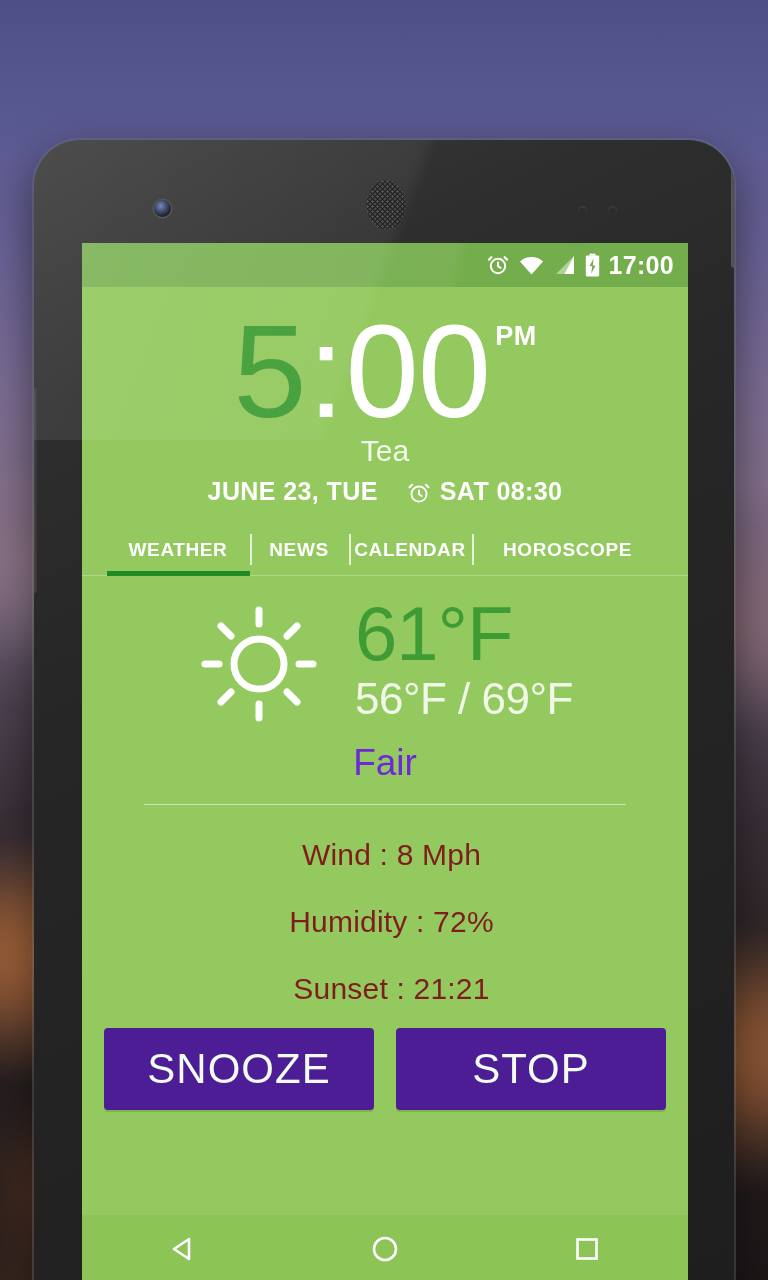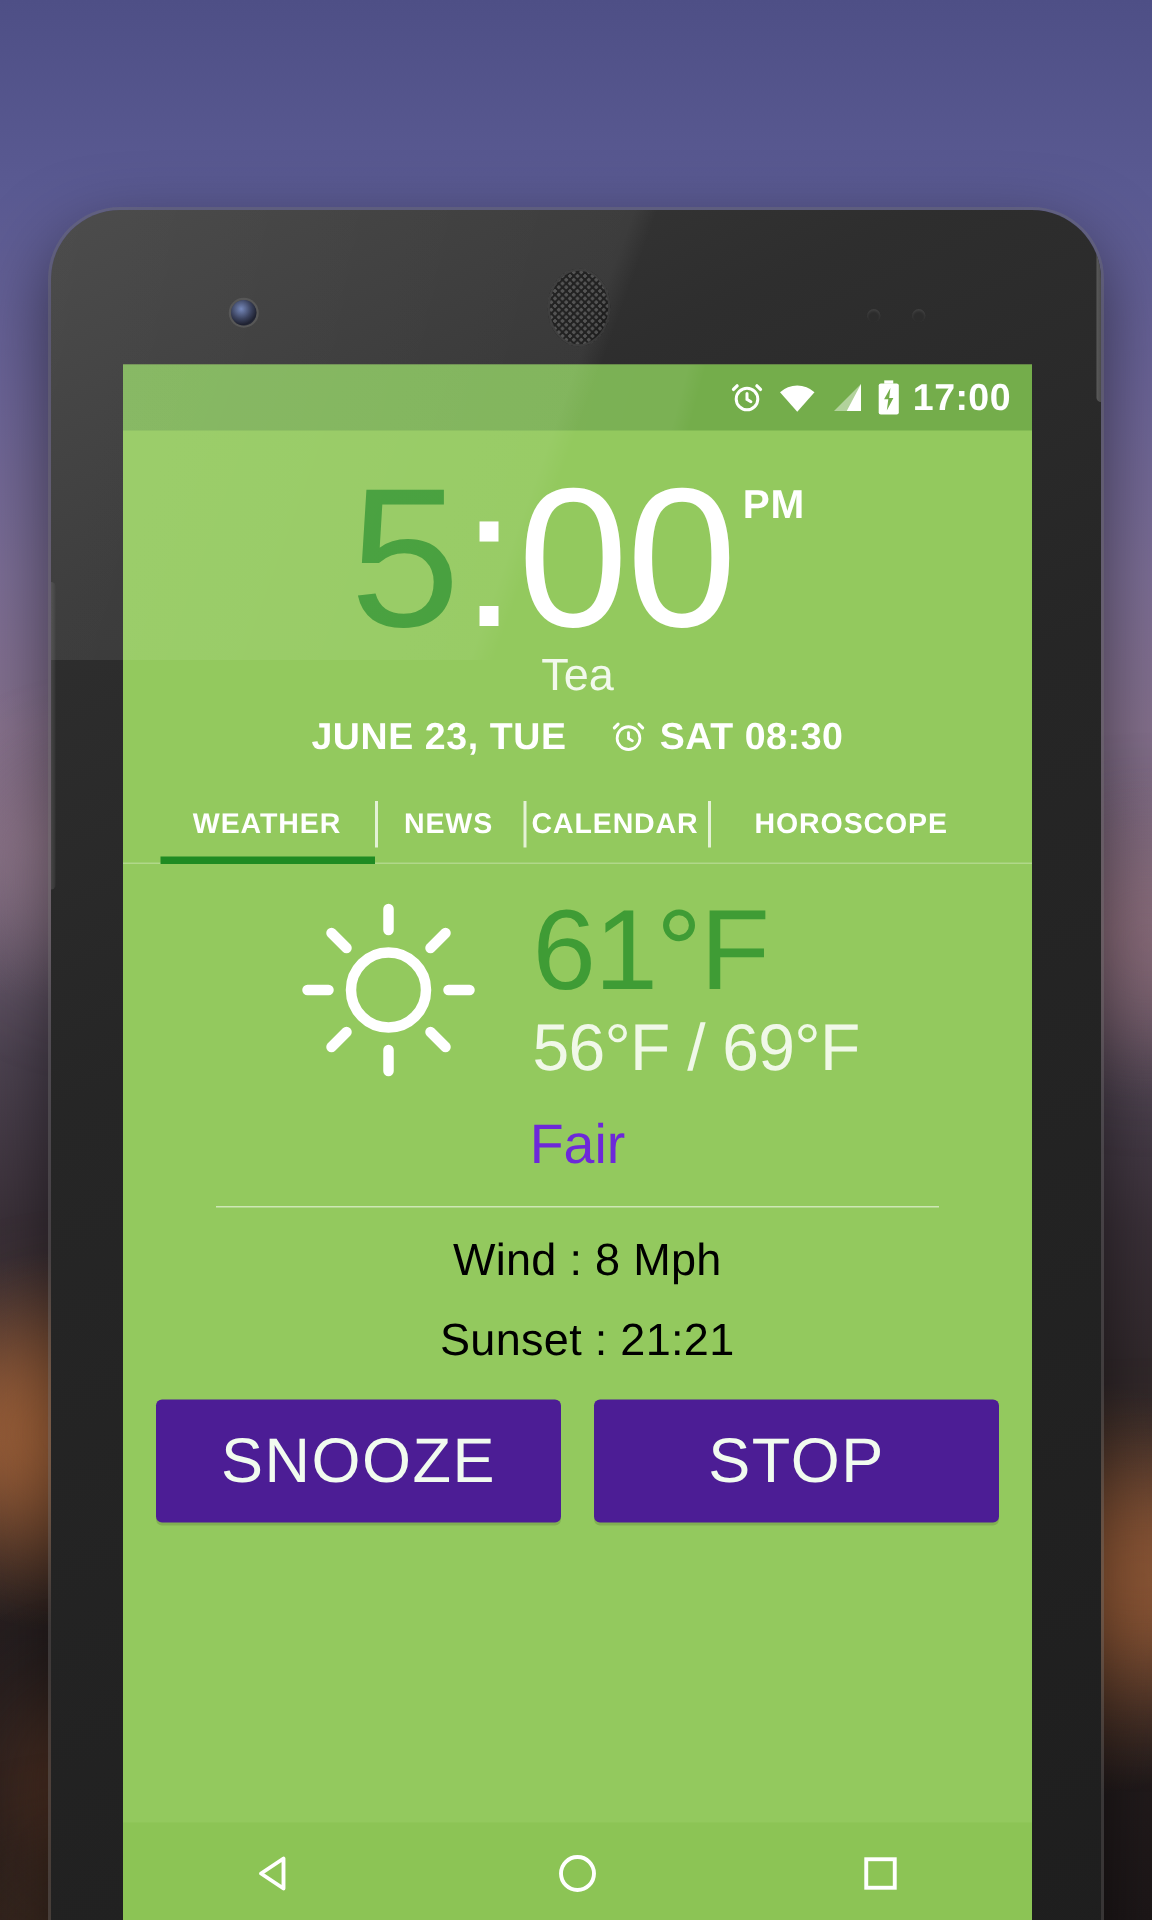--- a/index.html
+++ b/index.html
@@ -108,21 +108,21 @@
   .hour { color:#3f9c35; }
   .colon { color:#ffffff; margin:0 2px; }
   .minute { color:#ffffff; }
   .ampm { color:#ffffff; font-size:27px; font-weight:bold; margin-top:18px; margin-left:5px; letter-spacing:.5px; }
 
   .alarm-label { color:#f2f9ec; font-size:30px; font-weight:400; margin-top:-6px; }
   .date-row {
     margin-top:9px; display:flex; align-items:center; justify-content:center; gap:28px;
     color:#ffffff; font-size:25px; font-weight:bold; letter-spacing:.4px;
   }
-  .date-row .next-alarm { display:flex; align-items:center; gap:8px; }
+  .date-row .next-alarm { display:flex; align-items:flex-end; gap:8px; }
 
   
   .tabs {
     margin-top:22px;
     display:flex; align-items:stretch;
     border-bottom:1px solid rgba(255,255,255,.28);
     position:relative;
     justify-content:center;
   }
   .tab {
@@ -137,28 +137,28 @@
     content:""; position:absolute; left:0; top:6px; bottom:10px; width:2px;
     background:rgba(255,255,255,.75);
   }
   .tab.active::after {
     content:""; position:absolute; left:0; right:0; bottom:-1px; height:5px;
     background:#1f8b22;
   }
 
   
   .weather { padding-top:22px; text-align:center; }
-  .wx-top { display:flex; align-items:flex-start; justify-content:center; gap:34px; }
+  .wx-top { display:flex; align-items:flex-end; justify-content:center; gap:34px; }
   .sun { width:124px; height:124px; position:relative; flex:0 0 auto; }
   .temps { text-align:left; }
   .temp-now { color:#3f9c35; font-size:76px; font-weight:300; line-height:.96; letter-spacing:-1px; }
   .temp-range { color:#f0f8e8; font-size:44px; font-weight:300; line-height:1.25; letter-spacing:-.5px; }
   .cond { color:#6d28d9; font-size:37px; font-weight:300; margin-top:16px; }
   .wx-divider { height:1px; background:rgba(255,255,255,.55); margin:20px 62px 0; }
-  .wx-detail { color:#000000; font-size:30px; font-weight:300; margin-top:19px; letter-spacing:.2px;padding-left:13px; }
+  .wx-detail { color:#7f1d1d; font-size:30px; font-weight:300; margin-top:33px; letter-spacing:.2px;padding-left:13px; }
 
   
   .actions { display:flex; gap:22px; padding:22px 22px 0; }
   .act-btn {
     flex:1; height:82px; background:#4c1d95; border-radius:4px;
     display:flex; align-items:center; justify-content:center;
     color:#f1fbef; font-size:42px; font-weight:300; letter-spacing:1px;
     box-shadow:0 2px 0 rgba(0,0,0,.12);
   }
 
@@ -273,20 +273,21 @@
           </svg>
         </div>
         <div class="temps">
           <div class="temp-now">61°F</div>
           <div class="temp-range">56°F / 69°F</div>
         </div>
       </div>
       <div class="cond">Fair</div>
       <div class="wx-divider"></div>
       <div class="wx-detail">Wind : 8 Mph</div>
+      <div class="wx-detail">Humidity : 72%</div>
       <div class="wx-detail">Sunset : 21:21</div>
     </div>
 
     <div class="actions">
       <div class="act-btn">SNOOZE</div>
       <div class="act-btn">STOP</div>
     </div>
 
     <div class="navbar">
       <span class="nav-ico">

